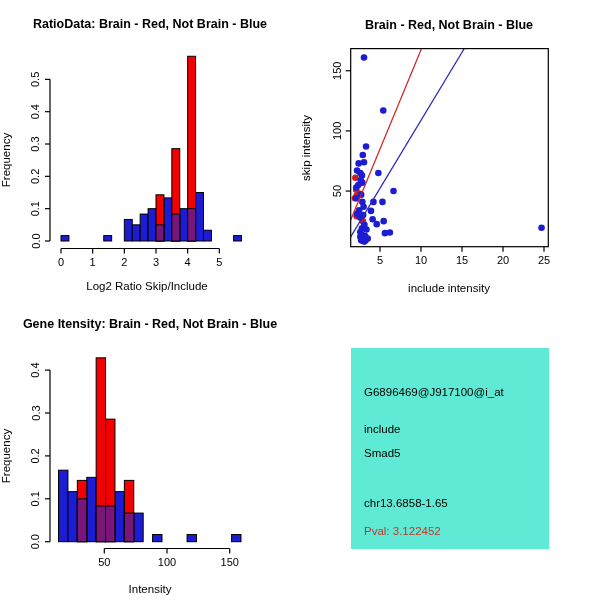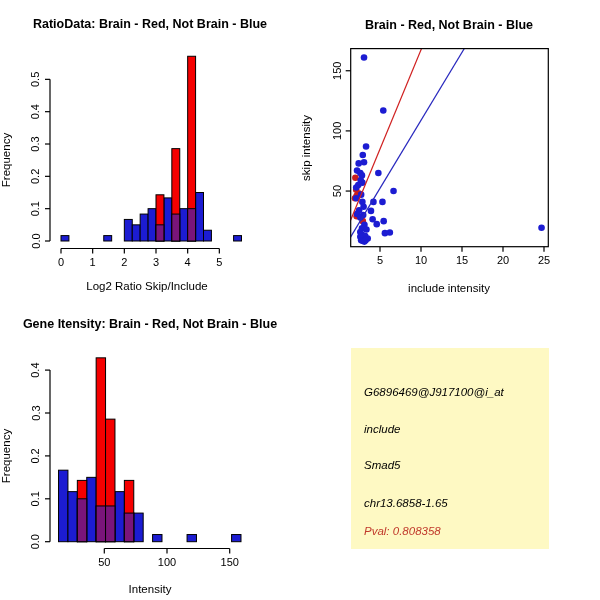--- a/index.html
+++ b/index.html
@@ -183,21 +183,21 @@
       <line x1="104.30000000000001" y1="248.5" x2="104.30000000000001" y2="253.5" stroke="#000" stroke-width="1.2"></line>
       <text x="104.30000000000001" y="265.5" text-anchor="middle" font-size="11" font-family="&quot;Liberation Sans&quot;, sans-serif" fill="#000">50</text>
       <line x1="167" y1="248.5" x2="167" y2="253.5" stroke="#000" stroke-width="1.2"></line>
       <text x="167" y="265.5" text-anchor="middle" font-size="11" font-family="&quot;Liberation Sans&quot;, sans-serif" fill="#000">100</text>
       <line x1="229.7" y1="248.5" x2="229.7" y2="253.5" stroke="#000" stroke-width="1.2"></line>
       <text x="229.7" y="265.5" text-anchor="middle" font-size="11" font-family="&quot;Liberation Sans&quot;, sans-serif" fill="#000">150</text>
       <text x="150" y="293" text-anchor="middle" font-size="11.5" font-family="&quot;Liberation Sans&quot;, sans-serif" fill="#000">Intensity</text>
       <text x="10" y="156" text-anchor="middle" font-size="11.5" font-family="&quot;Liberation Sans&quot;, sans-serif" fill="#000" transform="rotate(-90 10 156)">Frequency</text>
     </svg>
   <div id="panel-br" class="panel">
-    <div class="info-box" style="background: #fef9c3; font-style: italic;">
+    <div class="info-box" style="background: #5eead4;">
       <div class="info-line" style="top:38px">G6896469@J917100@i_at</div>
       <div class="info-line" style="top:75px">include</div>
-      <div class="info-line" style="top:111px">Smad5</div>
+      <div class="info-line" style="top:99px">Smad5</div>
       <div class="info-line" style="top:149px">chr13.6858-1.65</div>
-      <div class="info-line" style="top: 177px; color: rgb(192, 57, 43);">Pval: 0.808358</div>
+      <div class="info-line" style="top: 177px; color: rgb(192, 57, 43);">Pval: 3.122452</div>
     </div>
   </div>
 </div>
 
 </body></html>

